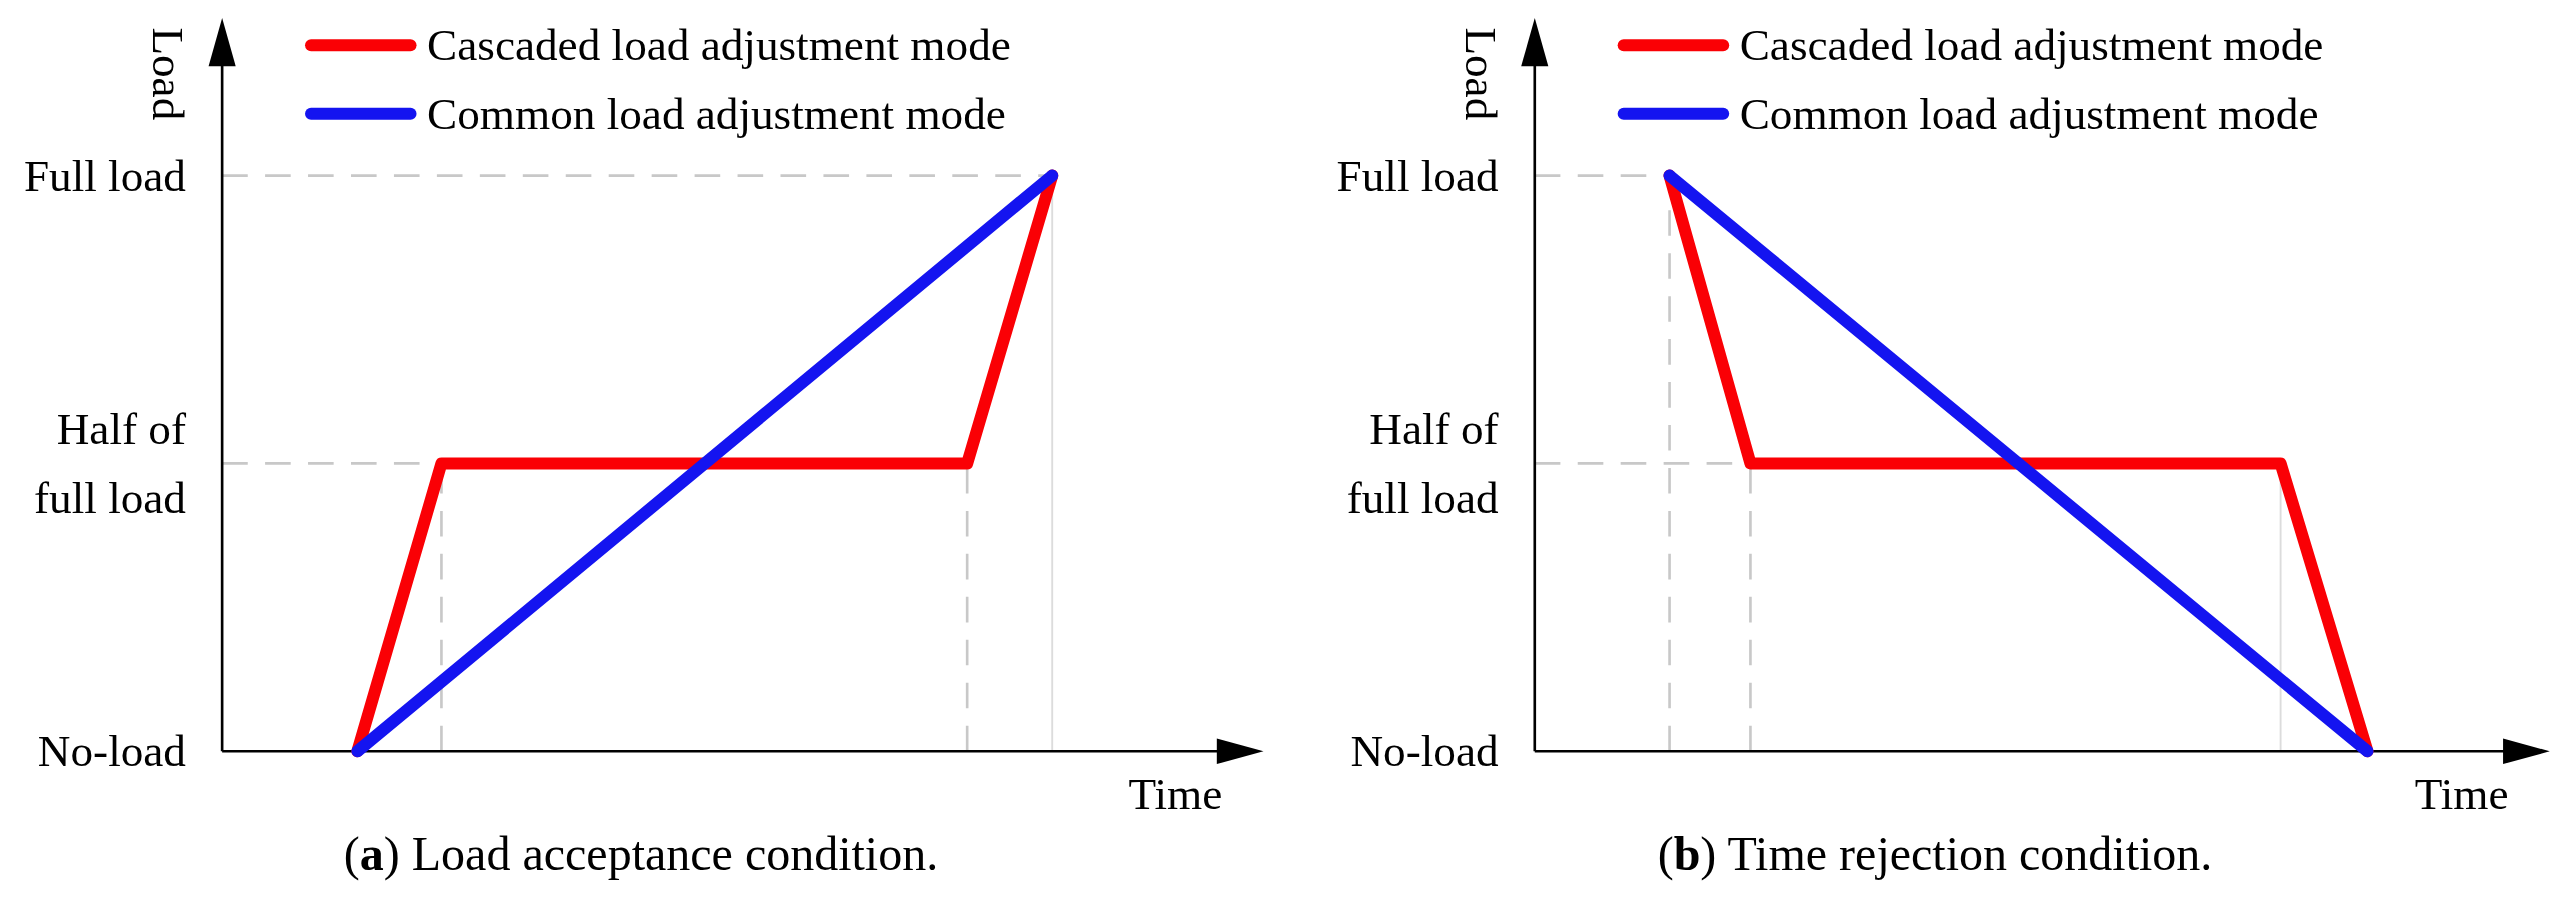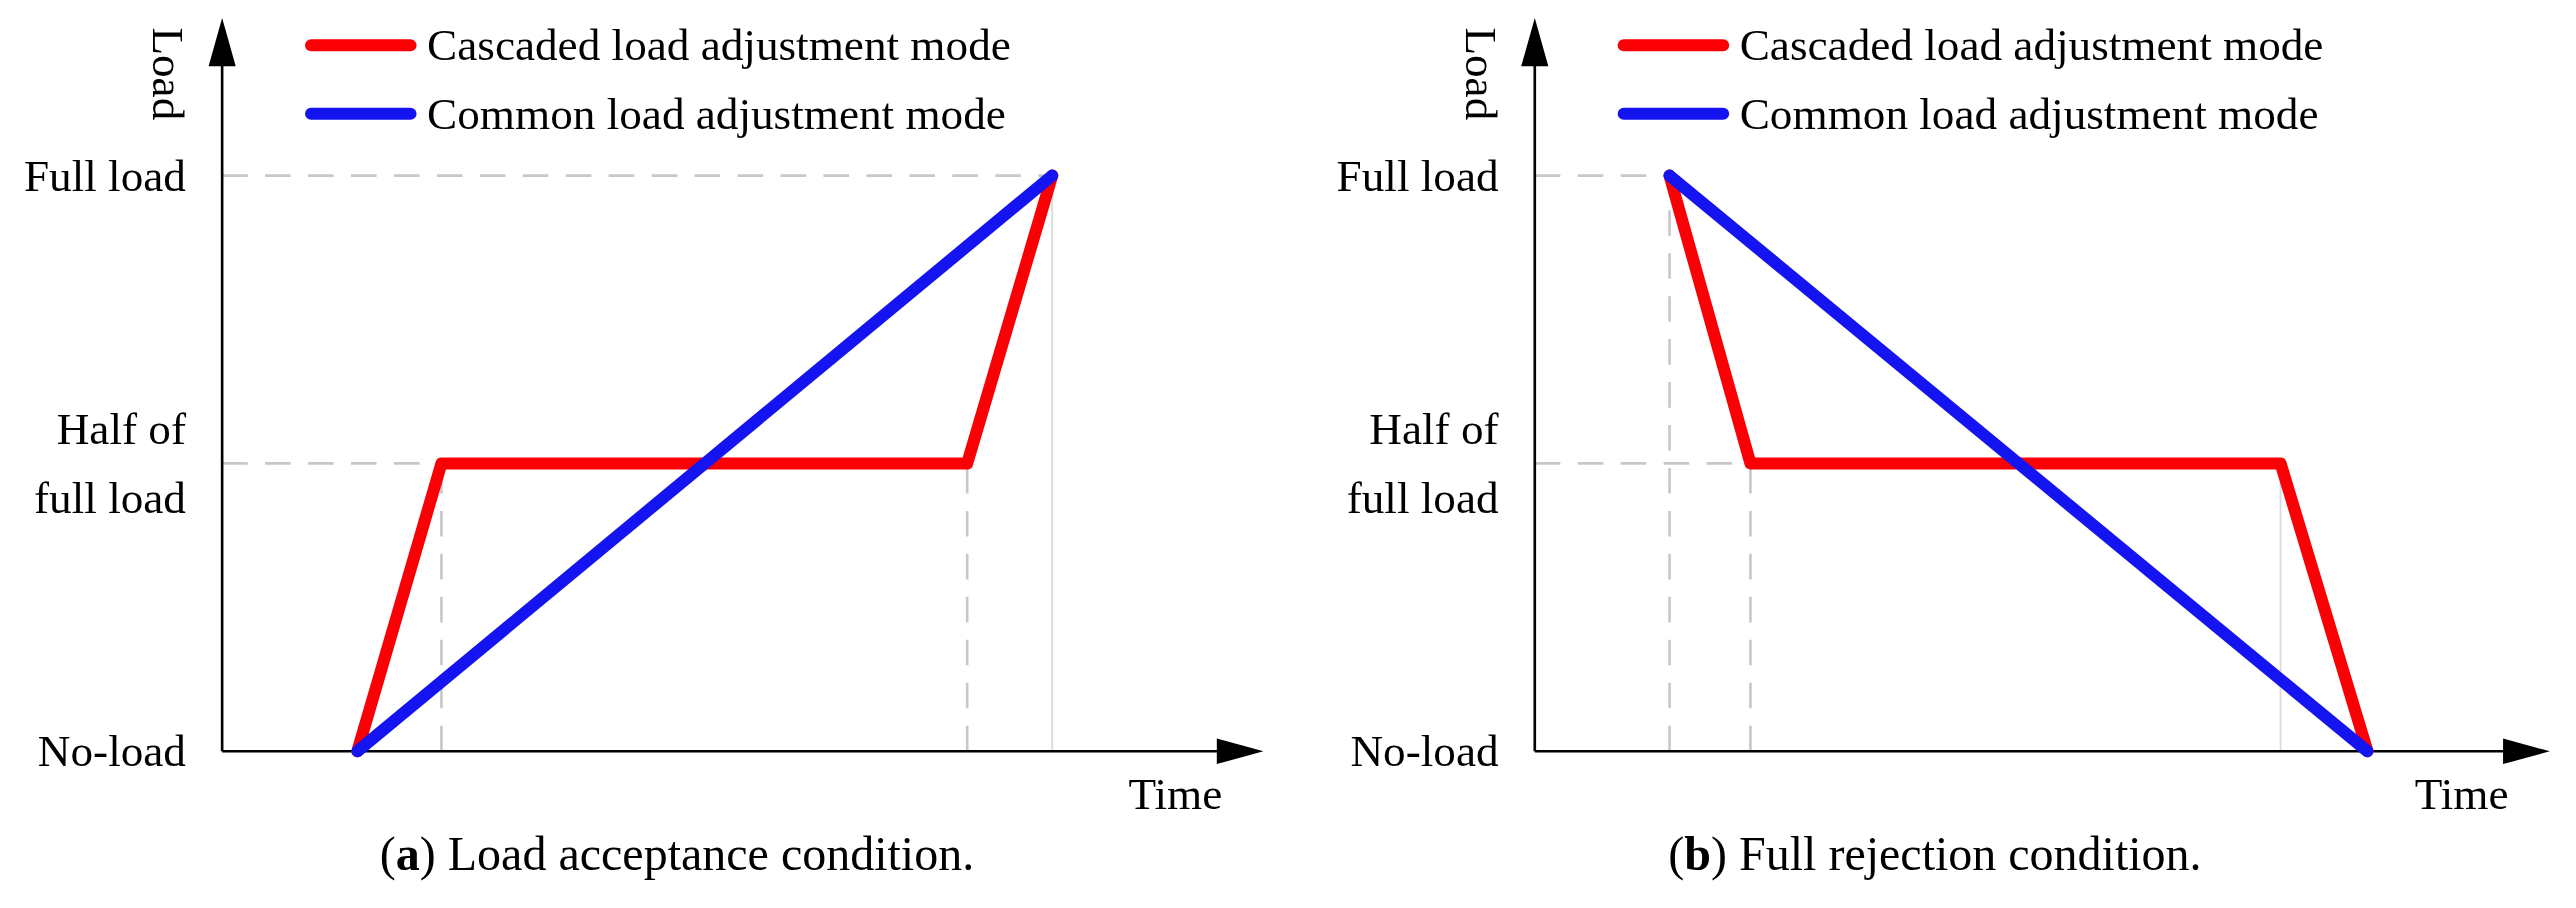--- a/index.html
+++ b/index.html
@@ -26,21 +26,21 @@
   }
   .caption {
     position: absolute;
     top: 826px;
     width: 1282px;
     text-align: center;
     font-size: 48px;
     color: #000000;
     white-space: nowrap;
   }
-  #caption-a { left: 0; margin-left: 36px; }
+  #caption-a { left: 0; }
   #caption-b { left: 1294px; }
   .caption .bold-letter { font-weight: bold; }
 </style>
 </head>
 <body>
 
 <svg id="figure-svg" width="2576" height="908" viewBox="0 0 3417 1205" xmlns="http://www.w3.org/2000/svg">
   <g id="chart-a">
       <line x1="294" x2="1395.6" y1="233" y2="233" stroke="#c8c8c8" stroke-width="3.5" stroke-dasharray="34 23"></line>
       <line x1="294" x2="585.04" y1="615" y2="615" stroke="#c8c8c8" stroke-width="3.5" stroke-dasharray="34 23"></line>
@@ -84,14 +84,14 @@
       <text x="3266" y="1054" text-anchor="middle" dominant-baseline="central" font-size="60" class="svg-text">Time</text>
       <line x1="2154" y1="60" x2="2286" y2="60" stroke="#fa0005" stroke-width="16" stroke-linecap="round"></line>
       <text x="2308" y="60" dominant-baseline="central" font-size="60" class="svg-text">Cascaded load adjustment mode</text>
       <line x1="2154" y1="151" x2="2286" y2="151" stroke="#1414f0" stroke-width="16" stroke-linecap="round"></line>
       <text x="2308" y="151" dominant-baseline="central" font-size="60" class="svg-text">Common load adjustment mode</text>
     </g>
 </svg>
 
 <div class="caption" id="caption-a"><span>(</span><span class="bold-letter">a</span><span>) Load acceptance condition.</span></div>
 
-<div class="caption" id="caption-b"><span>(</span><span class="bold-letter">b</span><span>) Full rejection condition.</span></div>
+<div class="caption" id="caption-b"><span>(</span><span class="bold-letter">b</span><span>) Time rejection condition.</span></div>
 
 
 </body></html>

